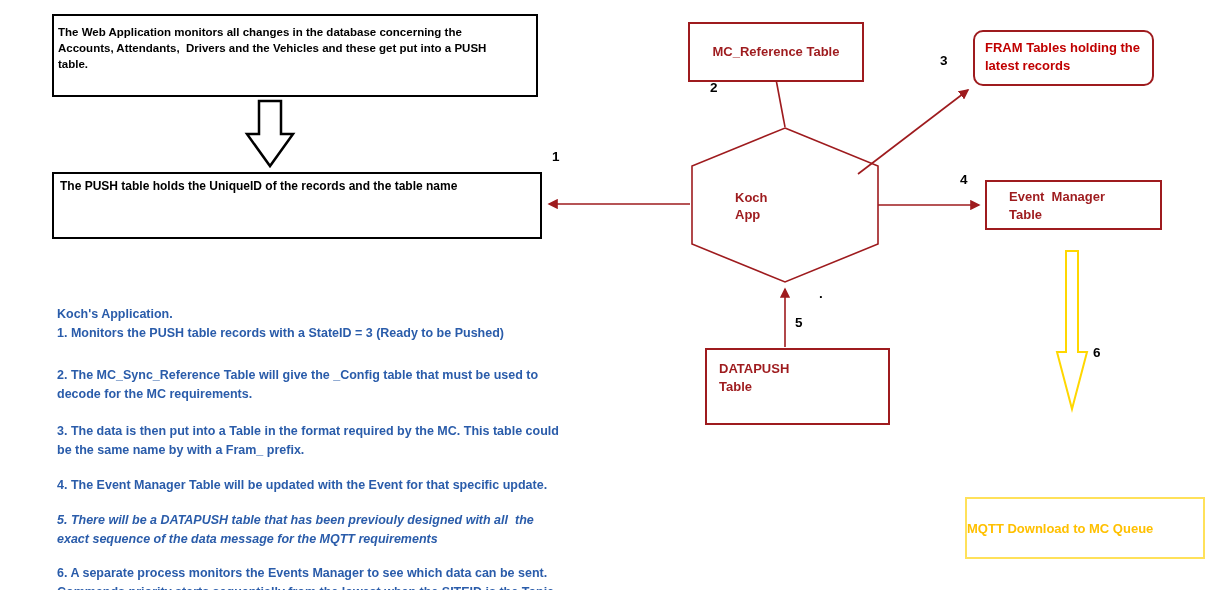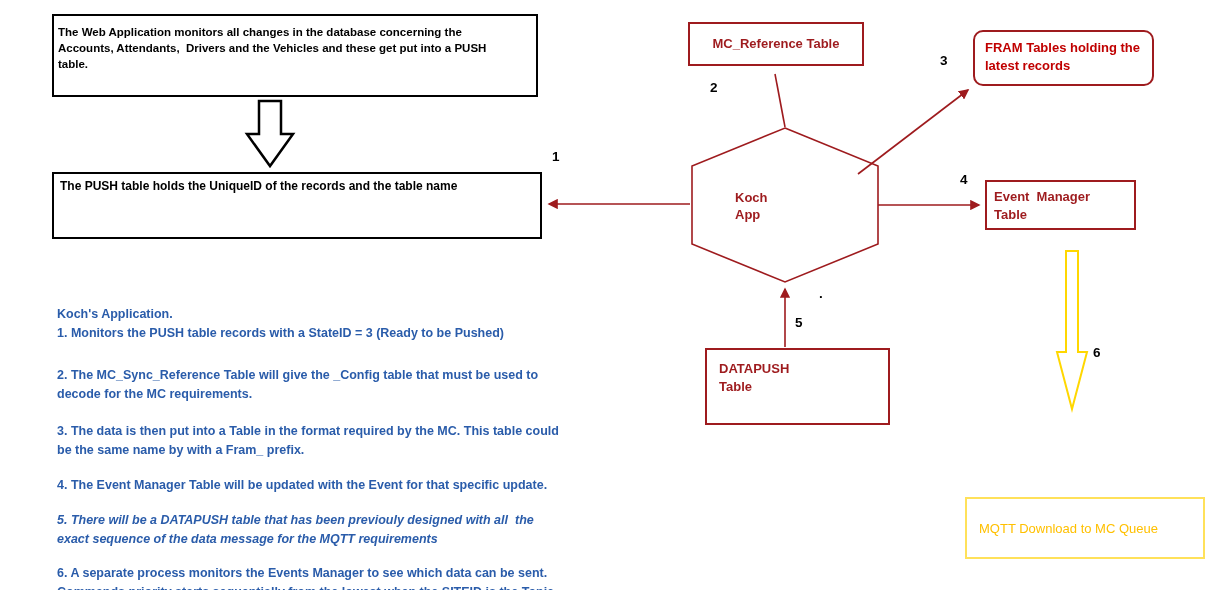--- a/index.html
+++ b/index.html
@@ -18,21 +18,21 @@
   .pre{white-space:pre-wrap;}
   .black-box{border:2.5px solid #000;background:#fff;color:#000;font-weight:bold;font-size:11.5px;line-height:16px;padding:8px 4px;}
   .black-box.push{font-size:12px;padding:4px 6px;line-height:16px;}
   .notes{color:var(--blue);font-weight:bold;font-size:12.5px;line-height:18.5px;width:640px;margin-top:48px;}
   .red-box{border:2px solid var(--dark_red);color:var(--dark_red);background:#fff;font-weight:bold;font-size:13px;line-height:18px;}
   .rounded{border-radius:10px;}
   .flex-center{display:flex;align-items:center;justify-content:center;text-align:center;}
   .hexlabel{color:var(--dark_red);font-weight:bold;font-size:13px;line-height:17px;text-align:left;}
   .step{color:#000;font-weight:bold;font-size:13.5px;}
   .stray{color:#000;font-weight:bold;font-size:13.5px;}
-  .mqtt-box{border:2px solid var(--yellow_border);color:var(--yellow_text);font-weight:normal;font-size:13px;display:flex;align-items:center;padding-left:12px;background:#fff;}
+  .mqtt-box{border:2px solid var(--yellow_border);color:var(--yellow_text);font-weight:bold;font-size:13px;display:flex;align-items:center;background:#fff;}
   .line{stroke:var(--dark_red);stroke-width:1.6;fill:none;}
   .arrow{marker-end:url(#ah);}
   #ah path{fill:var(--dark_red);}
   .hex{stroke:var(--dark_red);stroke-width:1.6;fill:none;}
   .black-arrow{fill:#fff;stroke:#000;stroke-width:2.5;}
   .yellow-arrow{fill:#fff;stroke:var(--yellow_arrow);stroke-width:2;}
 </style>
 </head>
 <body>
 
@@ -70,31 +70,31 @@
 decode for the MC requirements.</div>
   <div class="abs notes pre" style="left:57px;top:374px;">3. The data is then put into a Table in the format required by the MC. This table could
 be the same name by with a Fram_ prefix.</div>
   <div class="abs notes pre" style="left:57px;top:428px;">4. The Event Manager Table will be updated with the Event for that specific update.</div>
   <div class="abs notes pre" style="left:57px;top:463px;font-style:italic;">5. There will be a DATAPUSH table that has been previouly designed with all  the
 exact sequence of the data message for the MQTT requirements</div>
   <div class="abs notes pre" style="left:57px;top:516px;">6. A separate process monitors the Events Manager to see which data can be sent.
 Commands priority starts sequentially from the lowest when the SITEID is the Topic.
 When the Topic is Initializaion there is only one command and that is 0x67</div>
 
-  <div class="abs red-box flex-center" style="left:688px;top:22px;width:176px;height:44px;">
+  <div class="abs red-box flex-center" style="left:688px;top:22px;width:176px;height:60px;">
     <div>MC_Reference Table</div>
   </div>
 
   <div class="abs red-box rounded pre" style="left:973px;top:30px;width:181px;height:56px;padding:7px 10px;color:var(--red);">FRAM Tables holding the
 latest records</div>
 
   <div class="abs hexlabel pre" style="left:735px;top:189px;width:100px;">Koch
 App</div>
 
-  <div class="abs red-box pre" style="left:985px;top:180px;width:151px;height:50px;padding:6px 7px;">Event  Manager
+  <div class="abs red-box pre" style="left:985px;top:180px;width:177px;height:50px;padding:6px 22px;">Event  Manager
 Table</div>
 
   <div class="abs red-box pre" style="left:705px;top:348px;width:185px;height:77px;padding:10px 12px;">DATAPUSH
 Table</div>
 
   <div class="abs step" style="left:552px;top:149px;">1</div>
   <div class="abs step" style="left:710px;top:80px;">2</div>
   <div class="abs step" style="left:940px;top:53px;">3</div>
   <div class="abs step" style="left:960px;top:172px;">4</div>
   <div class="abs step" style="left:795px;top:315px;">5</div>

